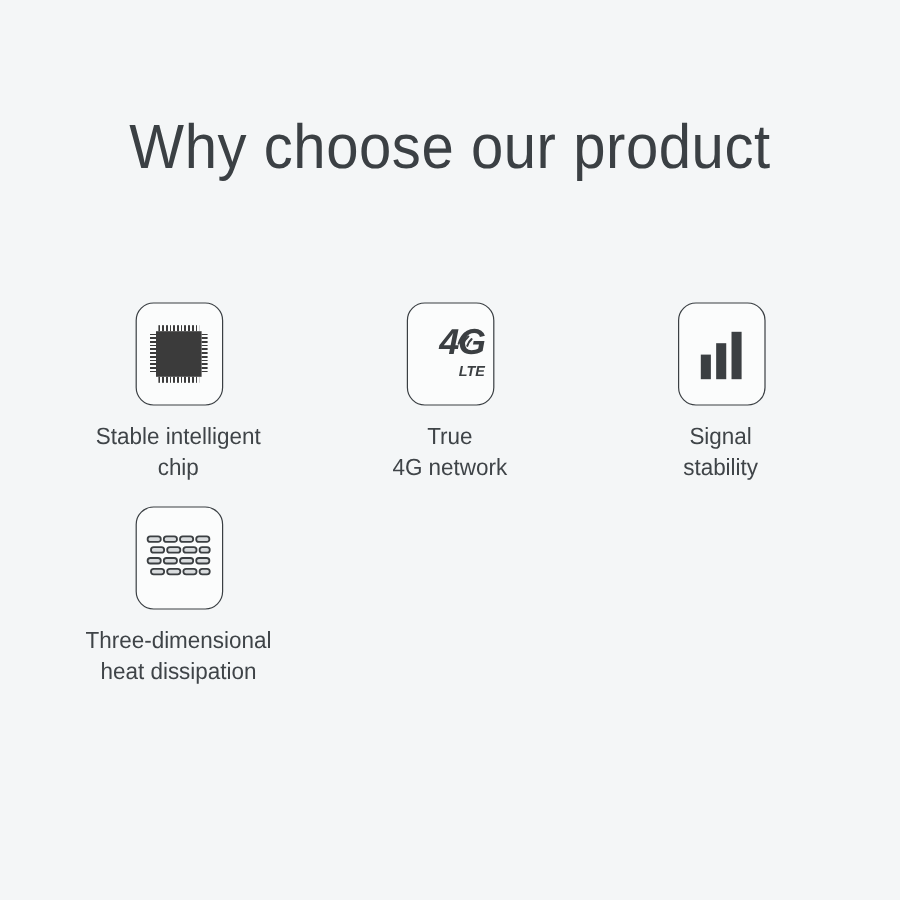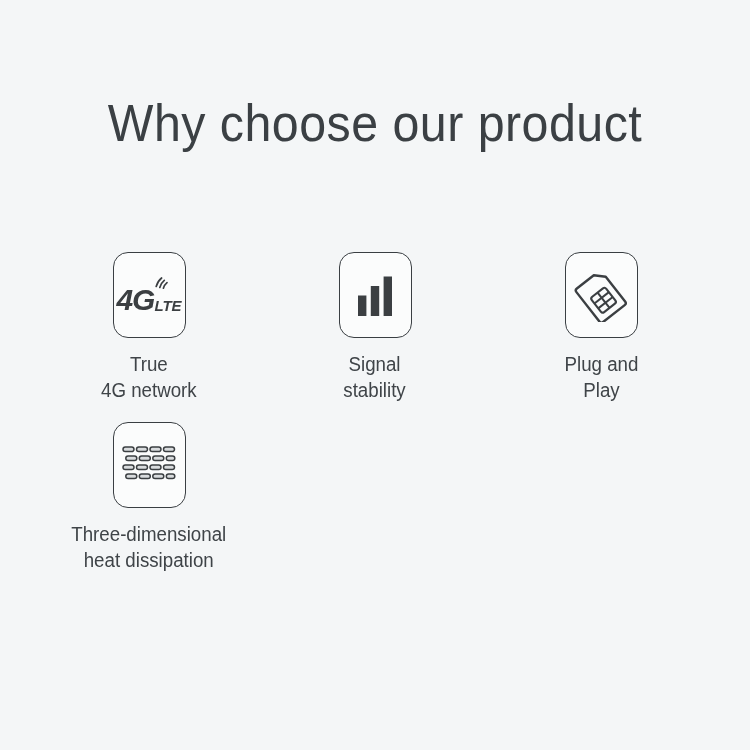--- a/index.html
+++ b/index.html
@@ -116,31 +116,32 @@
   .pins-right { right: 0px; }
 
   
   .lte-wrap {
     position: relative;
     width: 58px;
     height: 40px;
     display: flex;
     align-items: flex-end;
     justify-content: center;
+    flex-direction: column;
   }
   .lte-4g {
     font-size: 30px;
     font-weight: 700;
     font-style: italic;
     color: #3b3f42;
     line-height: 30px;
     letter-spacing: -1px;
   }
   .lte-small {
-    font-size: 15px;
+    font-size: 12px;
     font-weight: 700;
     font-style: italic;
     color: #3b3f42;
     line-height: 17px;
     margin-left: 0px;
     margin-bottom: 1px;
   }
   .lte-arcs {
     position: absolute;
     right: 7px;
@@ -154,20 +155,33 @@
 </style>
 </head>
 <body>
 
 <div class="page">
 
   <div class="page-title">Why choose our product</div>
 
   <div class="feature-grid">
 
+    <div class="feature-cell">
+      <div class="icon-tile">
+        <div class="chip-wrap">
+          <div class="chip-pins pins-top"></div>
+          <div class="chip-pins pins-bottom"></div>
+          <div class="chip-pins pins-left"></div>
+          <div class="chip-pins pins-right"></div>
+          <div class="chip-body"></div>
+        </div>
+      </div>
+      <div class="feature-label">Stable intelligent
+chip</div>
+    </div>
 
     <div class="feature-cell">
       <div class="icon-tile">
         <div class="lte-wrap">
           <span class="lte-4g">4G</span>
           <span class="lte-small">LTE</span>
           <svg class="lte-arcs svg-icon" viewBox="0 0 18 16">
             <path d="M3.2 12.5 C4.2 9.0 6.0 6.0 8.6 4.0" fill="none" stroke="#3b3f42" stroke-width="1.7" stroke-linecap="round"></path>
             <path d="M6.8 13.4 C7.7 10.5 9.2 8.1 11.3 6.4" fill="none" stroke="#3b3f42" stroke-width="1.7" stroke-linecap="round"></path>
             <path d="M10.4 14.2 C11.1 11.9 12.3 10.0 14.0 8.6" fill="none" stroke="#3b3f42" stroke-width="1.7" stroke-linecap="round"></path>
@@ -186,35 +200,20 @@
           <rect x="5" y="23.5" width="8.4" height="20.5" fill="#3b3f42"></rect>
           <rect x="17.8" y="14" width="8.4" height="30" fill="#3b3f42"></rect>
           <rect x="30.6" y="4.5" width="8.4" height="39.5" fill="#3b3f42"></rect>
         </svg>
       </div>
       <div class="feature-label">Signal
 stability</div>
     </div>
 
 
-    <div class="feature-cell">
-      <div class="icon-tile">
-        <svg class="svg-icon" width="54" height="54" viewBox="0 0 54 54">
-          <g transform="rotate(-38 27 27)">
-            <path d="M12 7 H33.5 L42 15.5 V47 A2.6 2.6 0 0 1 39.4 49.6 H12 A2.6 2.6 0 0 1 9.4 47 V9.6 A2.6 2.6 0 0 1 12 7 Z" fill="none" stroke="#3b3f42" stroke-width="2.4" stroke-linejoin="round"></path>
-            <rect x="16.6" y="23" width="18.4" height="19.4" rx="2.4" fill="none" stroke="#3b3f42" stroke-width="2.1"></rect>
-            <line x1="25.8" y1="23" x2="25.8" y2="42.4" stroke="#3b3f42" stroke-width="2.0"></line>
-            <line x1="16.6" y1="29.6" x2="35" y2="29.6" stroke="#3b3f42" stroke-width="2.0"></line>
-            <line x1="16.6" y1="35.8" x2="35" y2="35.8" stroke="#3b3f42" stroke-width="2.0"></line>
-          </g>
-        </svg>
-      </div>
-      <div class="feature-label">Plug and
-Play</div>
-    </div>
 
     <div class="feature-cell">
       <div class="icon-tile">
         <svg class="svg-icon" width="56" height="40" viewBox="0 0 56 40">
           <g fill="#d9dcde" stroke="#3b3f42" stroke-width="1.5">
 
             <rect x="2" y="2" width="11" height="4.6" rx="2.3"></rect>
             <rect x="15.5" y="2" width="11" height="4.6" rx="2.3"></rect>
             <rect x="29" y="2" width="11" height="4.6" rx="2.3"></rect>
             <rect x="42.5" y="2" width="11" height="4.6" rx="2.3"></rect>

